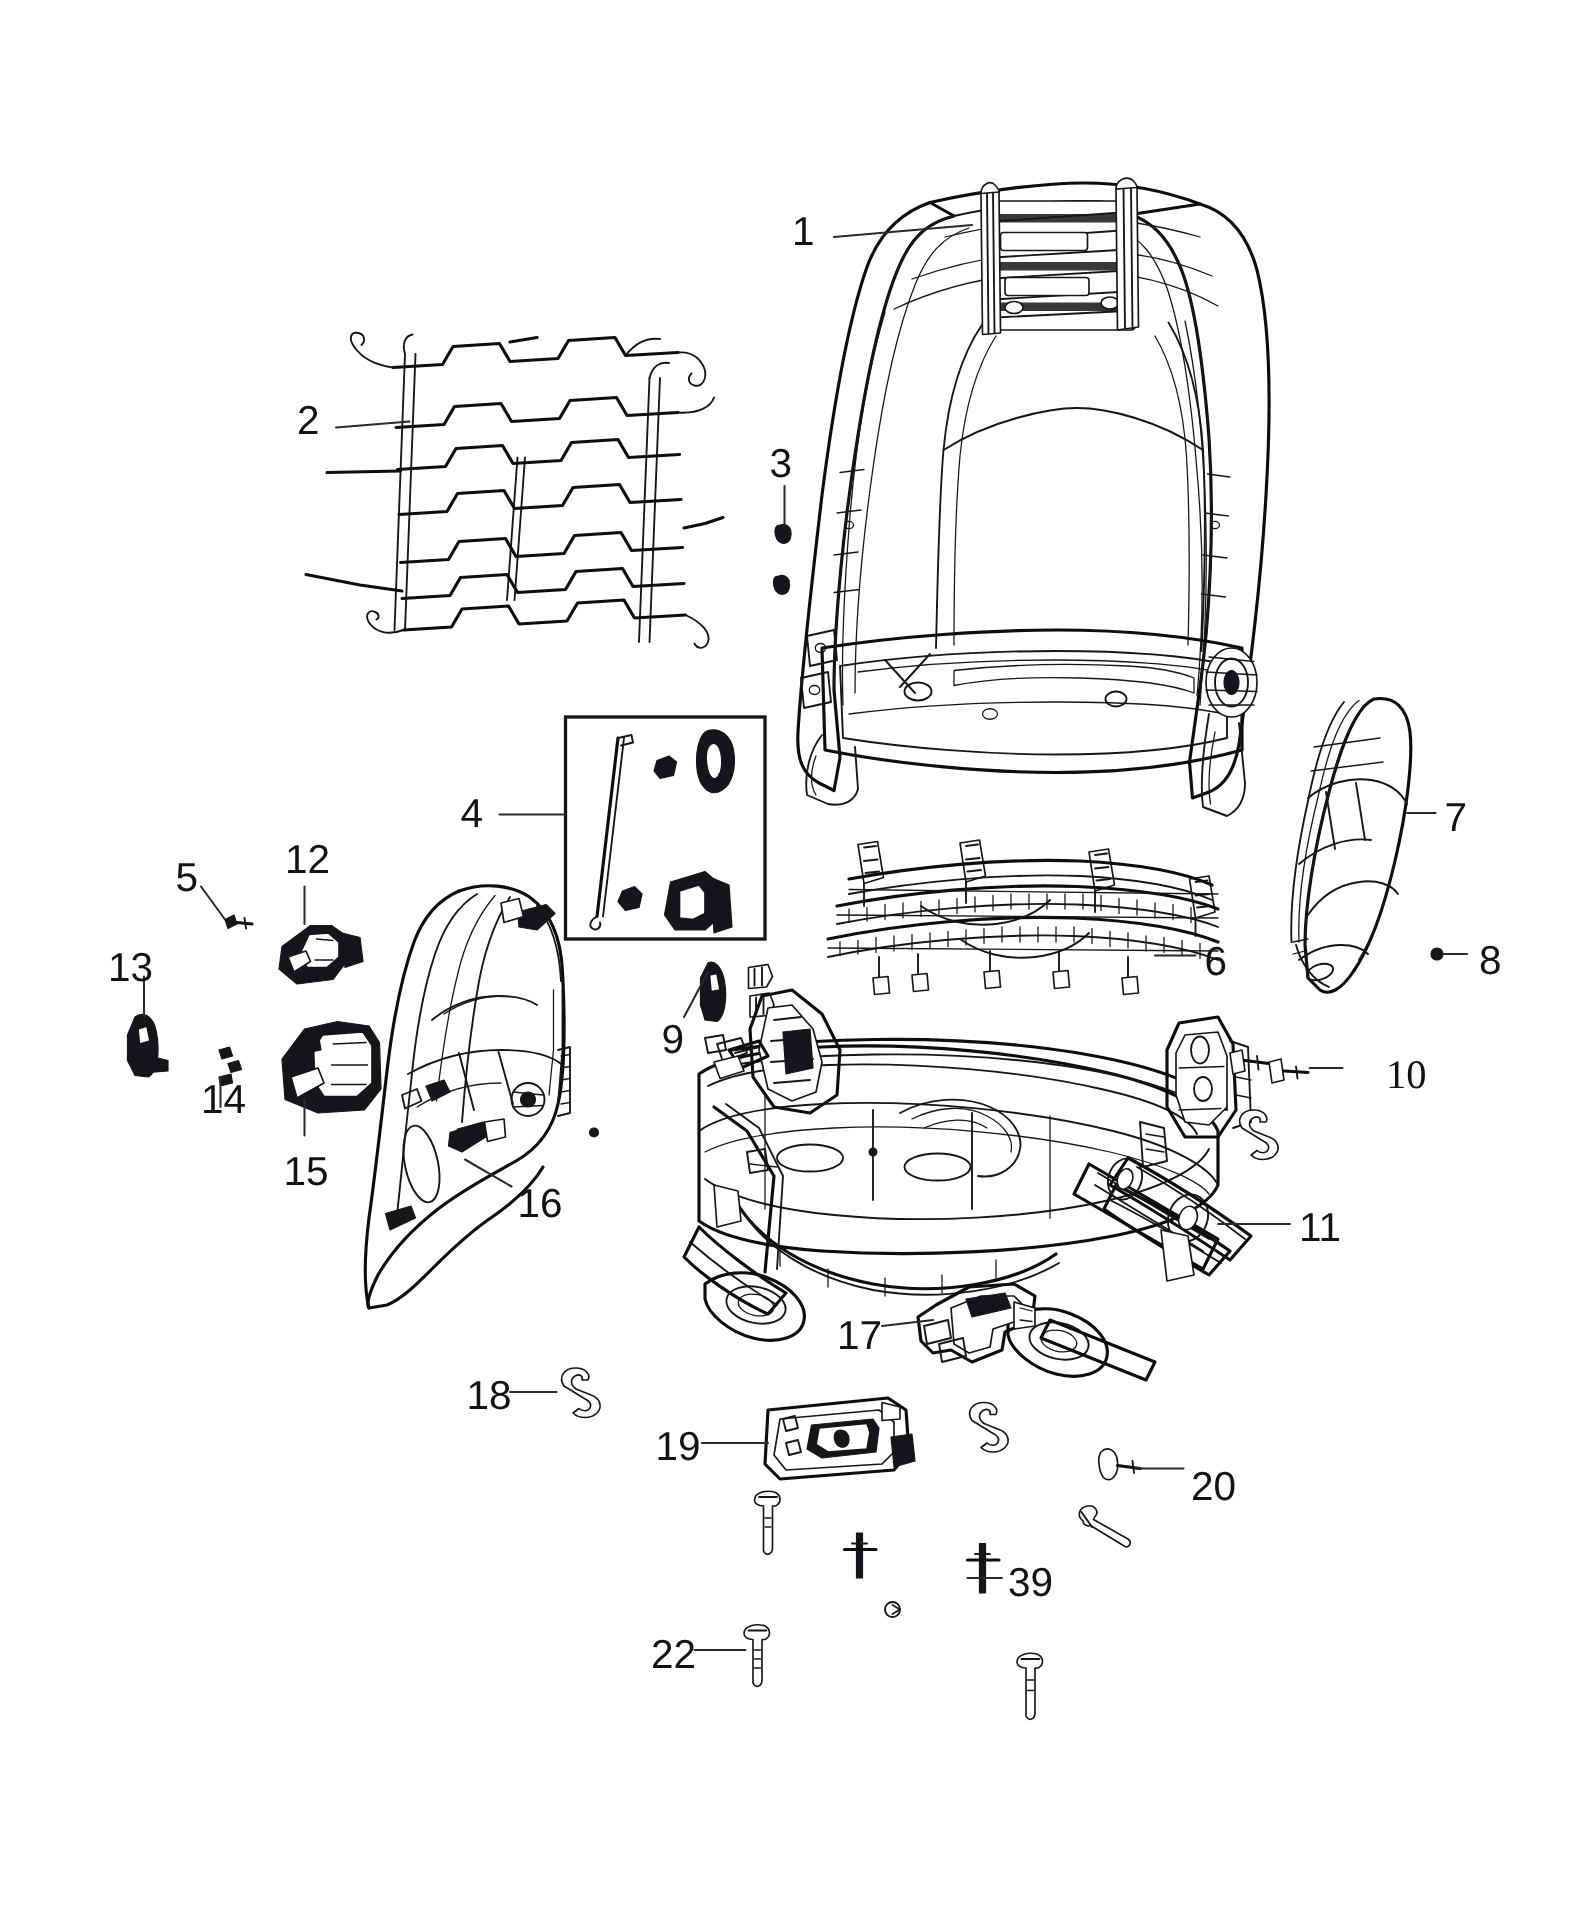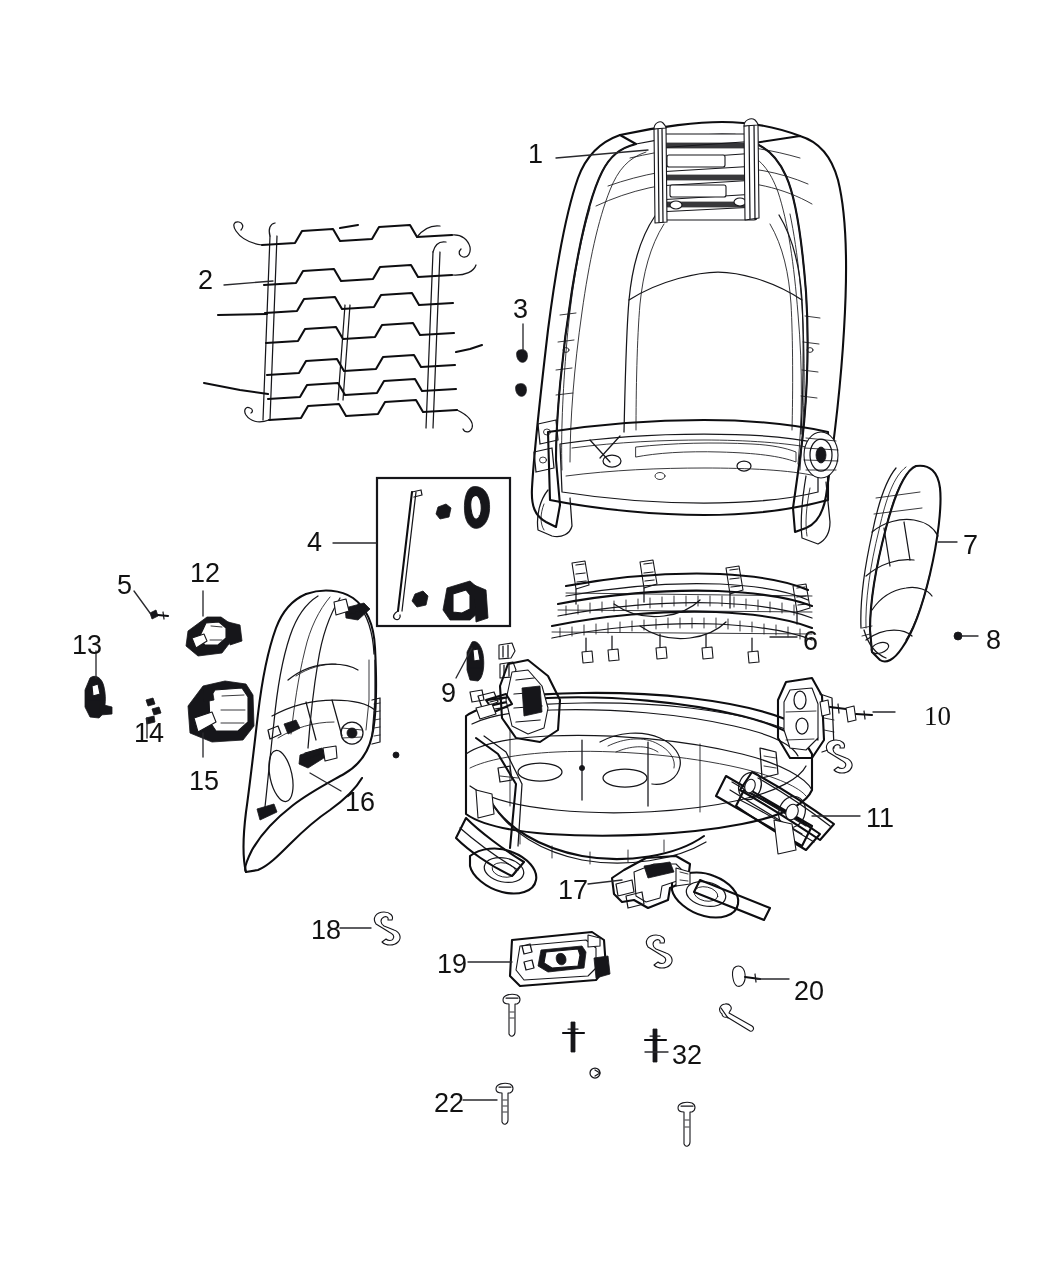--- a/index.html
+++ b/index.html
@@ -539,16 +539,16 @@
   <div class="callout" style="left:866px; top:805px;text-align:center;">11</div>
   <div class="callout" style="left:190px; top:560px;">12</div>
   <div class="callout" style="left:72px;  top:632px;">13</div>
   <div class="callout" style="left:134px; top:720px;">14</div>
   <div class="callout" style="left:189px; top:768px;">15</div>
   <div class="callout" style="left:345px; top:789px;">16</div>
   <div class="callout" style="left:558px; top:877px;">17</div>
   <div class="callout" style="left:311px; top:917px;text-align:center;">18</div>
   <div class="callout" style="left:437px; top:951px;">19</div>
   <div class="callout" style="left:794px; top:978px;">20</div>
-  <div class="callout" style="left:672px; top:1042px;">32</div>
+  <div class="callout" style="left:672px; top:1042px;">39</div>
   <div class="callout" style="left:434px; top:1090px;text-align:center;">22</div>
 
 </div>
 
 </body></html>

